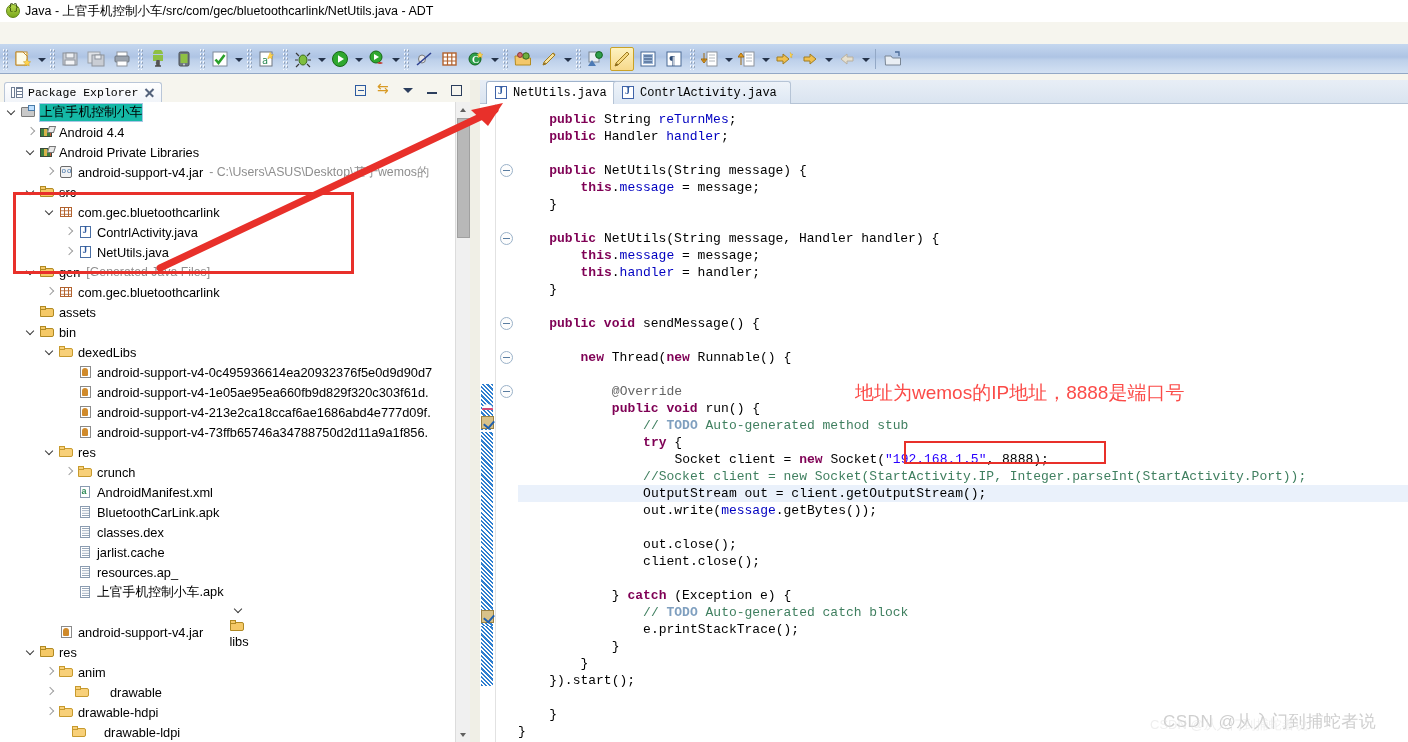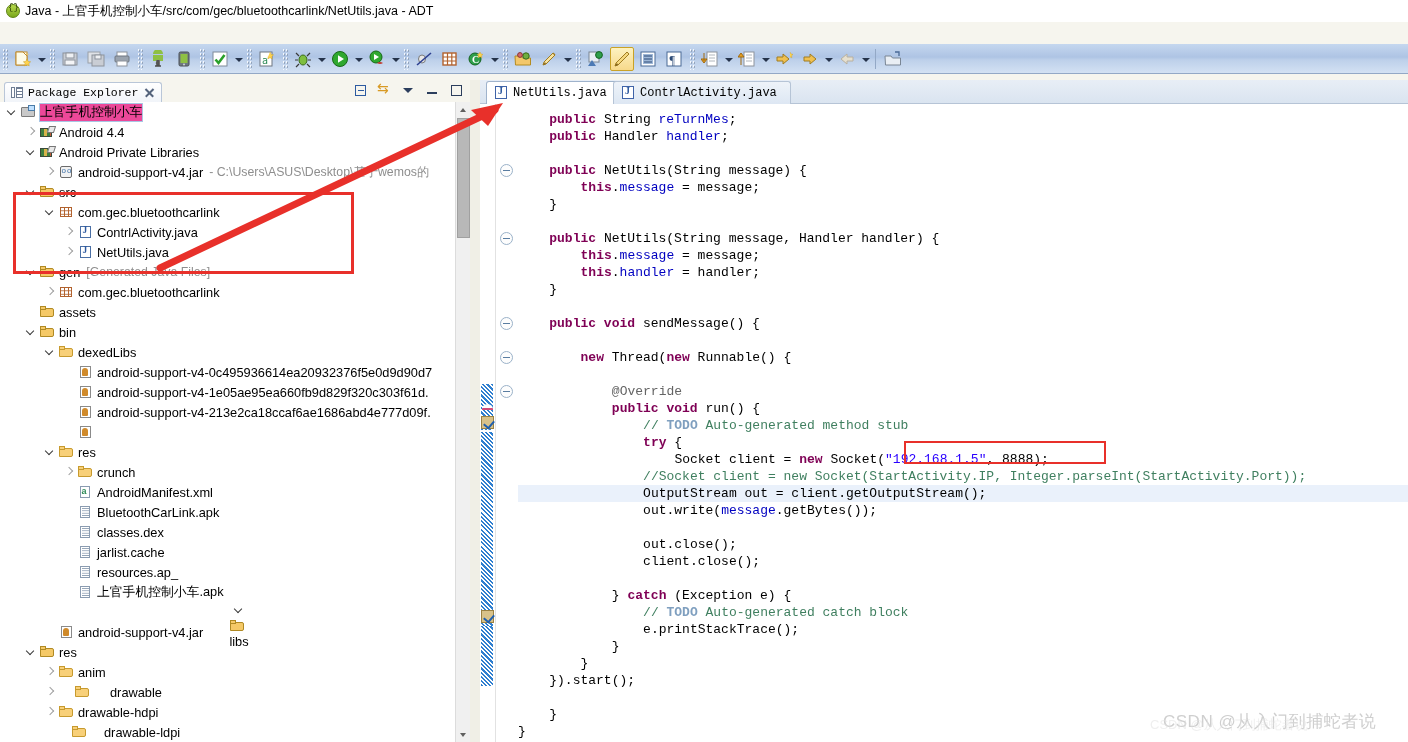--- a/index.html
+++ b/index.html
@@ -73,21 +73,21 @@
   .vt-link:before{content:"⇆";position:absolute;left:0;top:-3px;font-size:14px;color:#d89a25;}
   .vt-menu:before{content:"";position:absolute;left:2px;top:5px;border-left:5px solid transparent;border-right:5px solid transparent;border-top:5px solid #2c3e5d;}
   .vt-min:before{content:"";position:absolute;left:2px;top:9px;width:10px;height:1.8px;background:#2c3e5d;}
   .vt-max:before{content:"";position:absolute;left:2px;top:2px;width:11px;height:11px;border:1.6px solid #2c3e5d;box-sizing:border-box;}
 
   .tree-box{position:absolute;left:0;top:22px;width:470px;height:640px;background:#fff;overflow:hidden;}
   .tree{position:absolute;left:0;top:0;width:455px;}
   .trow{height:20px;display:flex;align-items:center;white-space:nowrap;padding-left:4px;box-sizing:border-box;}
   .trow .tw{font-size:12.8px;color:#000;}
   .trow .sub{font-size:12.3px;color:#8e8e8e;margin-left:6px;}
-  .trow.sel .tw{background:#ec4899;outline:1px solid #a9c6e4;font-family:Liberation Mono, monospace;}
+  .trow.sel .tw{background:#14b8a6;outline:1px solid #a9c6e4;font-family:Liberation Mono, monospace;}
   .arw{width:16px;height:16px;position:relative;flex:0 0 auto;}
   .arw.r:before{content:"";position:absolute;left:5px;top:4px;width:5px;height:5px;border-right:1.6px solid #a0a0a0;border-bottom:1.6px solid #a0a0a0;transform:rotate(-45deg);}
   .arw.d:before{content:"";position:absolute;left:4px;top:4px;width:5px;height:5px;border-right:1.6px solid #3a3a3a;border-bottom:1.6px solid #3a3a3a;transform:rotate(45deg);}
   .ti{width:17px;height:16px;position:relative;flex:0 0 auto;margin-right:3px;}
   
   .ic-proj:before{content:"";position:absolute;left:1px;top:3px;width:14px;height:10px;background:#c9c9c9;border:1px solid #7b7b7b;box-sizing:border-box;border-radius:1px;}
   .ic-proj:after{content:"";position:absolute;left:8px;top:1px;width:7px;height:6px;background:#bfe0ff;border:1px solid #4a7ba8;box-sizing:border-box;}
   
   .ic-lib:before{content:"";position:absolute;left:1px;top:4px;width:12px;height:9px;background:linear-gradient(90deg,#3f7f3f 0 3px,#d8b44a 3px 6px,#3f7f3f 6px 9px,#c05a3a 9px 12px);border:1px solid #3a4a3a;box-sizing:border-box;}
   .ic-lib:after{content:"";position:absolute;left:9px;top:2px;width:7px;height:7px;background:#e8e8e8;border:1px solid #777;transform:skewX(-18deg);box-sizing:border-box;}
@@ -478,20 +478,21 @@
             <span class="tw">android-support-v4-1e05ae95ea660fb9d829f320c303f61d.</span>
           </div>
           <div class="trow" style="padding-left: 61px;">
             <span class="arw "></span>
             <span class="ti ic-jarf"></span>
             <span class="tw">android-support-v4-213e2ca18ccaf6ae1686abd4e777d09f.</span>
           </div>
           <div class="trow" style="padding-left: 61px;">
             <span class="arw "></span>
             <span class="ti ic-jarf"></span>
+            <span class="tw">android-support-v4-73ffb65746a34788750d2d11a9a1f856.</span>
           </div>
           <div class="trow" style="padding-left: 42px;">
             <span class="arw d"></span>
             <span class="ti ic-fold"></span>
             <span class="tw">res</span>
           </div>
           <div class="trow" style="padding-left: 61px;">
             <span class="arw r"></span>
             <span class="ti ic-fold"></span>
             <span class="tw">crunch</span>
@@ -637,17 +638,18 @@
   </div>
 
   <div class="red-rect" style="left:13px;top:192px;width:341px;height:82px;"></div>
   <div class="red-rect-thin" style="left:904px;top:441px;width:202px;height:23px;"></div>
 
   <svg class="arrow-svg" width="1408" height="742">
     <line x1="160" y1="268" x2="495" y2="110" stroke="#e8302a" stroke-width="7" stroke-linecap="round"></line>
     <polygon points="503,103 471,110 488,126" fill="#e8302a"></polygon>
   </svg>
 
+  <div class="annot-text" style="left:855px;top:380px;">地址为wemos的IP地址，8888是端口号</div>
 
   <div class="watermark" style="left:1163px;top:710px;">CSDN @从入门到捕蛇者说</div>
   <div class="wm2" style="left:1150px;top:716px;opacity:.55;">CSDN @从入门到捕蛇者说</div>
 
 </div>
 
 </body></html>

